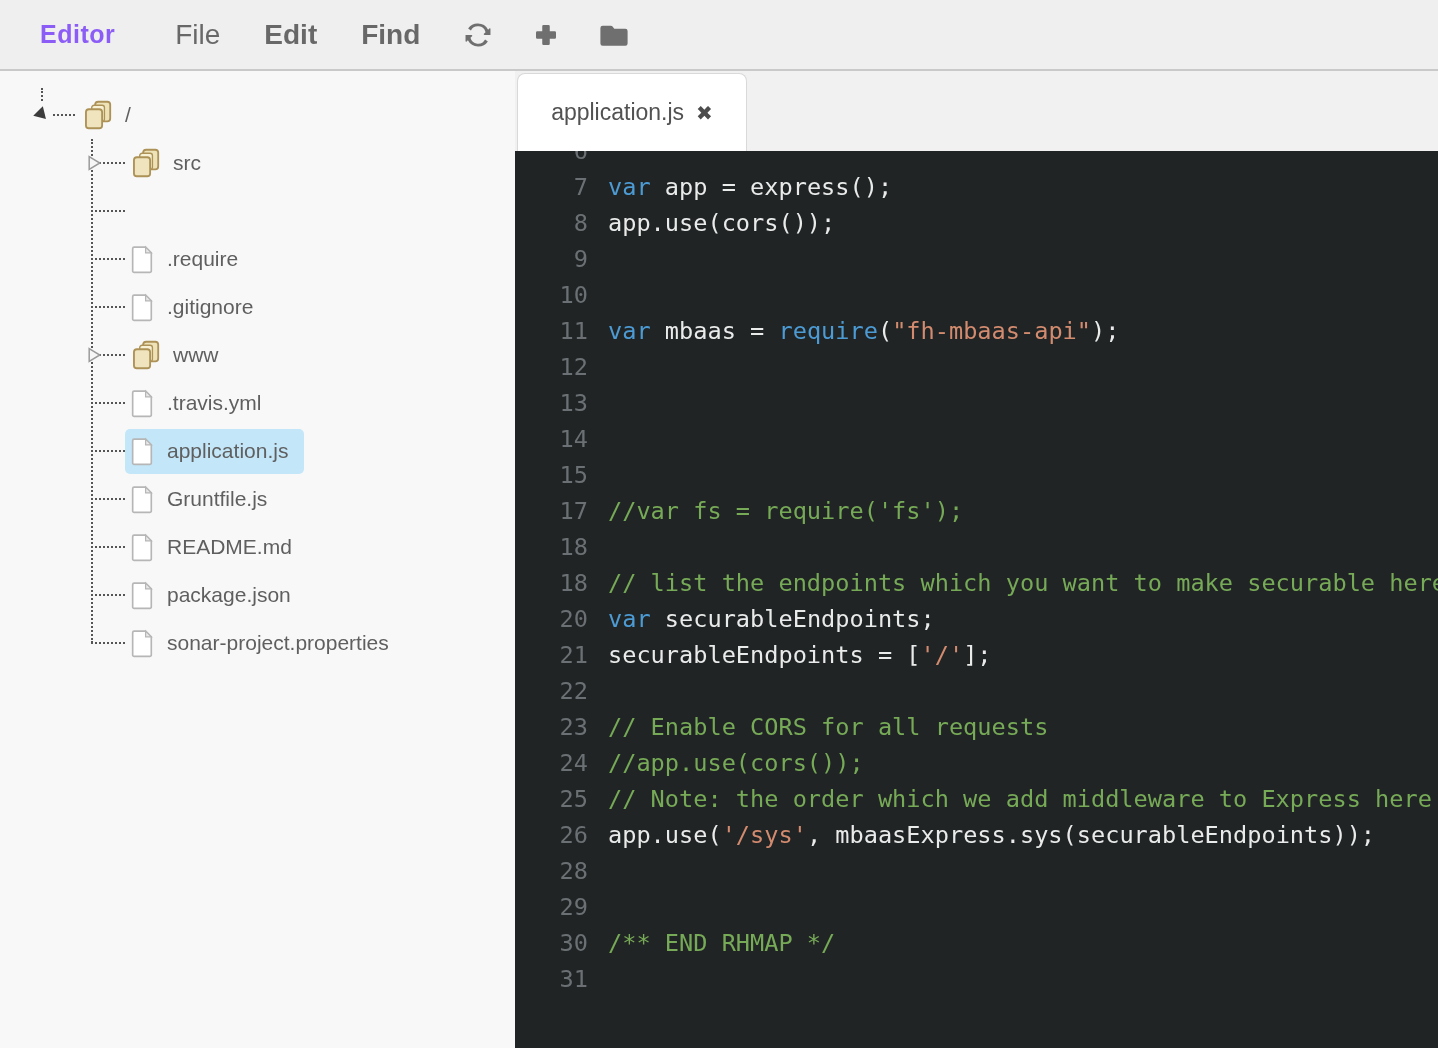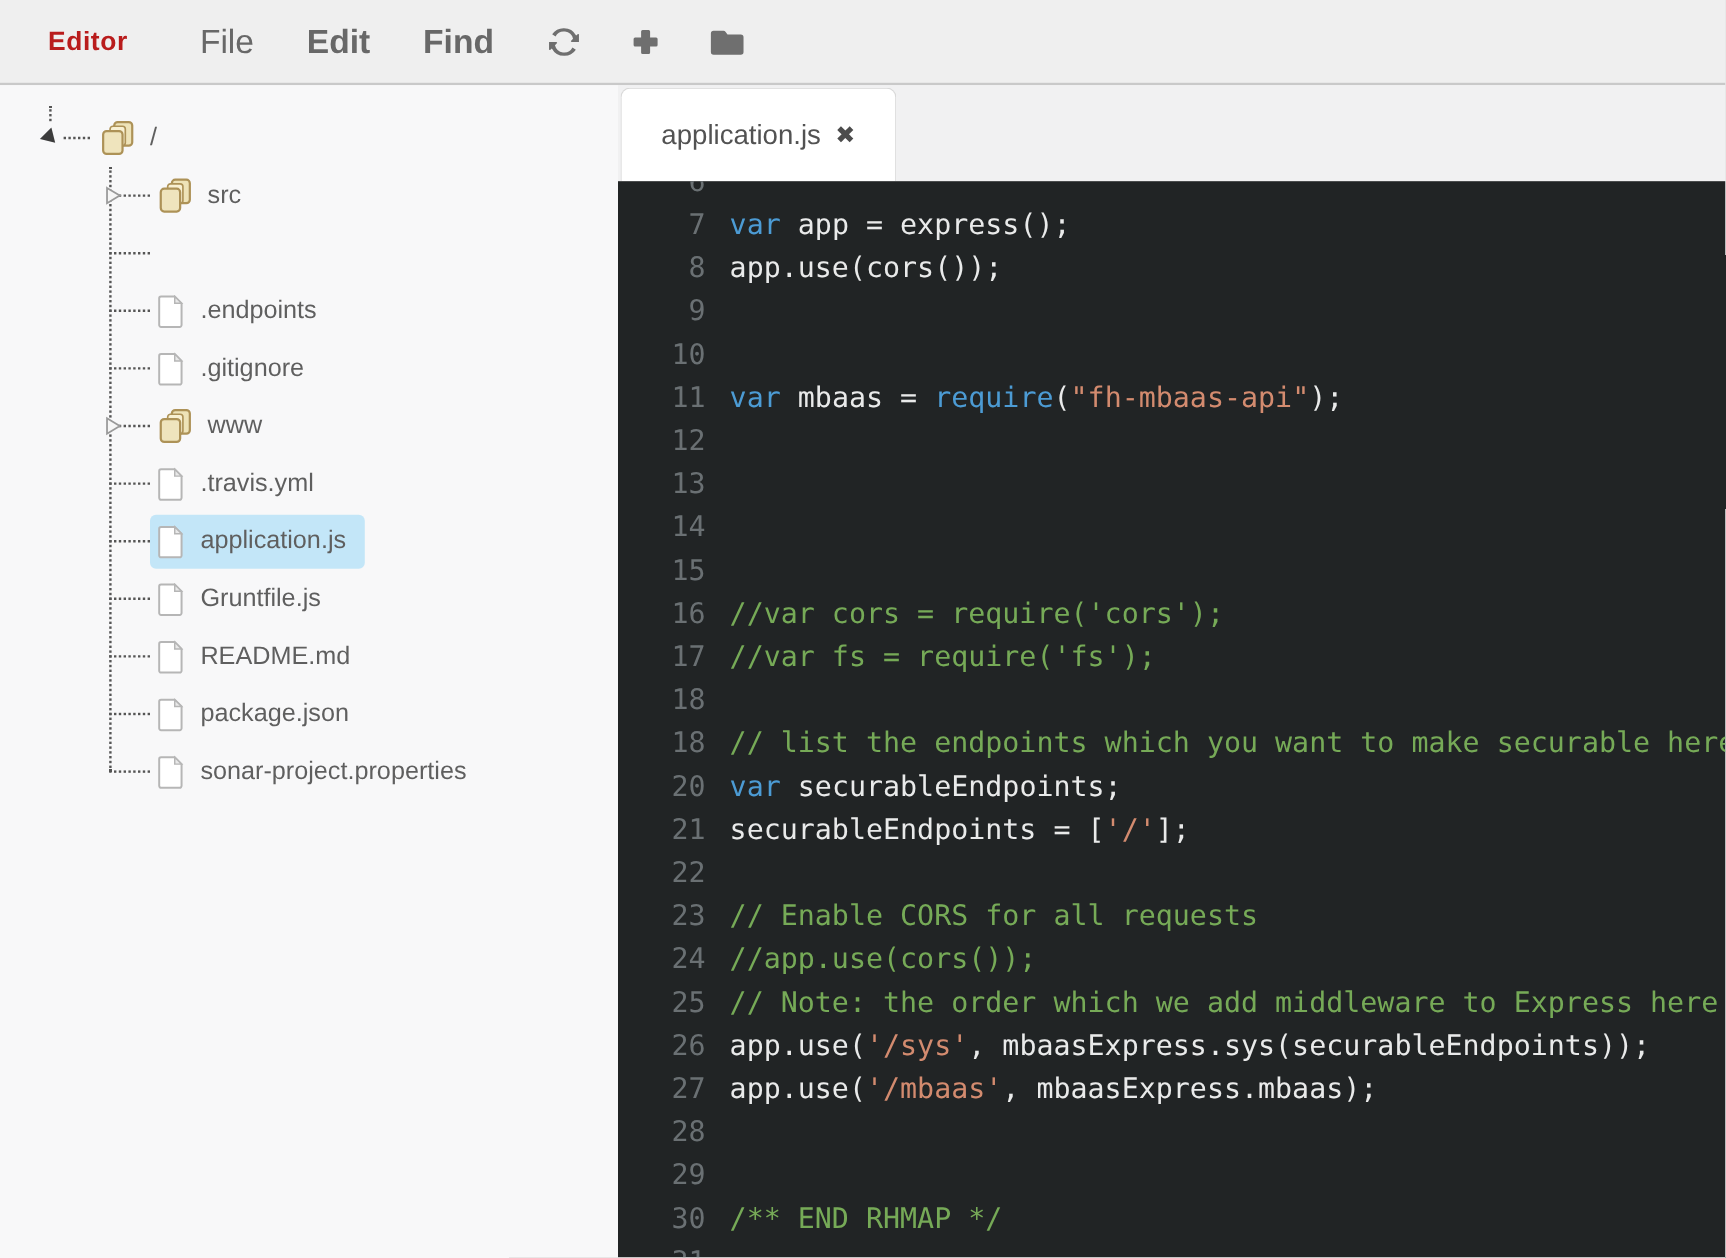--- a/index.html
+++ b/index.html
@@ -7,21 +7,21 @@
     position:relative; width:1438px; height:1048px; overflow:hidden;
     font-family:"Liberation Sans","DejaVu Sans",sans-serif;
     background:#f8f8f9;
   }
   
   .toolbar {
     position:absolute; top:0; left:0; right:0; height:69px;
     background:#efefef; border-bottom:2px solid #c9c9c9;
     display:flex; align-items:center;
   }
-  .brand { margin-left:40px; font-size:22px; font-weight:bold; color:#b91c1c; letter-spacing:.5px; }
+  .brand { margin-left:40px; font-size:25px; font-weight:bold; color:#8b5cf6; letter-spacing:.5px; }
   .menu { font-size:28px; color:#686868; cursor:default; }
   .menu.m0 { margin-left:60px; }
   .menu.m1, .menu.m2 { margin-left:44px;font-weight:bold; }
   .icon-btn { width:32px; height:32px; display:flex; align-items:center; justify-content:center; }
   .icon-btn.i0 { margin-left:42px; }
   .icon-btn.i1, .icon-btn.i2 { margin-left:36px; }
   .icon-btn svg { display:block; }
   
   .tree-panel {
     position:absolute; top:71px; left:0; width:515px; bottom:0;
@@ -147,21 +147,21 @@
           <span class="connector">
             <span class="hdots"></span>
           </span>
           <span class="node">
             <span class="nicon">
               <svg width="25" height="29" viewBox="0 0 24 28">
                 <path d="M4 2h11l5.5 5.5V25a1.5 1.5 0 0 1-1.5 1.5H4A1.5 1.5 0 0 1 2.5 25V3.5A1.5 1.5 0 0 1 4 2z" fill="#ffffff" stroke="#b6b6b6" stroke-width="1.6"></path>
                 <path d="M15 2l5.5 5.5H15z" fill="#e9e9e9" stroke="#b6b6b6" stroke-width="1.2"></path>
               </svg>
             </span>
-            <span class="nlabel">.endpoints</span>
+            <span class="nlabel">.require</span>
           </span>
         </div>
         <div class="trow child">
           <span class="connector">
             <span class="hdots"></span>
           </span>
           <span class="node">
             <span class="nicon">
               <svg width="25" height="29" viewBox="0 0 24 28">
                 <path d="M4 2h11l5.5 5.5V25a1.5 1.5 0 0 1-1.5 1.5H4A1.5 1.5 0 0 1 2.5 25V3.5A1.5 1.5 0 0 1 4 2z" fill="#ffffff" stroke="#b6b6b6" stroke-width="1.6"></path>
@@ -288,32 +288,30 @@
         <div class="cline"><span class="ln">6</span><span class="ctext"></span></div>
         <div class="cline"><span class="ln">7</span><span class="ctext"><span class="tk-k">var</span><span> app = express();</span></span></div>
         <div class="cline"><span class="ln">8</span><span class="ctext"><span>app.use(cors());</span></span></div>
         <div class="cline"><span class="ln">9</span><span class="ctext"></span></div>
         <div class="cline"><span class="ln">10</span></div>
         <div class="cline"><span class="ln">11</span><span class="ctext"><span class="tk-k">var</span><span> mbaas = </span><span class="tk-k">require</span><span>(</span><span class="tk-s">"fh-mbaas-api"</span><span>);</span></span></div>
         <div class="cline"><span class="ln">12</span><span class="ctext"></span></div>
         <div class="cline"><span class="ln">13</span><span class="ctext"></span></div>
         <div class="cline"><span class="ln">14</span><span class="ctext"></span></div>
         <div class="cline"><span class="ln">15</span></div>
-        <div class="cline"><span class="ln">16</span><span class="ctext"><span class="tk-c">//var cors = require('cors');</span></span></div>
         <div class="cline"><span class="ln">17</span><span class="ctext"><span class="tk-c">//var fs = require('fs');</span></span></div>
         <div class="cline"><span class="ln">18</span><span class="ctext"></span></div>
         <div class="cline"><span class="ln">18</span><span class="ctext"><span class="tk-c">// list the endpoints which you want to make securable here</span></span></div>
         <div class="cline"><span class="ln">20</span><span class="ctext"><span class="tk-k">var</span><span> securableEndpoints;</span></span></div>
         <div class="cline"><span class="ln">21</span><span class="ctext"><span>securableEndpoints = [</span><span class="tk-s">'/'</span><span>];</span></span></div>
         <div class="cline"><span class="ln">22</span><span class="ctext"></span></div>
         <div class="cline"><span class="ln">23</span><span class="ctext"><span class="tk-c">// Enable CORS for all requests</span></span></div>
         <div class="cline"><span class="ln">24</span><span class="ctext"><span class="tk-c">//app.use(cors());</span></span></div>
         <div class="cline"><span class="ln">25</span><span class="ctext"><span class="tk-c">// Note: the order which we add middleware to Express here</span></span></div>
         <div class="cline"><span class="ln">26</span><span class="ctext"><span>app.use(</span><span class="tk-s">'/sys'</span><span>, mbaasExpress.sys(securableEndpoints));</span></span></div>
-        <div class="cline"><span class="ln">27</span><span class="ctext"><span>app.use(</span><span class="tk-s">'/mbaas'</span><span>, mbaasExpress.mbaas);</span></span></div>
         <div class="cline"><span class="ln">28</span><span class="ctext"></span></div>
         <div class="cline"><span class="ln">29</span><span class="ctext"></span></div>
         <div class="cline"><span class="ln">30</span><span class="ctext"><span class="tk-c">/** END RHMAP */</span></span></div>
         <div class="cline"><span class="ln">31</span><span class="ctext"></span></div>
       </div>
   </div>
 
 </div>
 
 </body></html>

